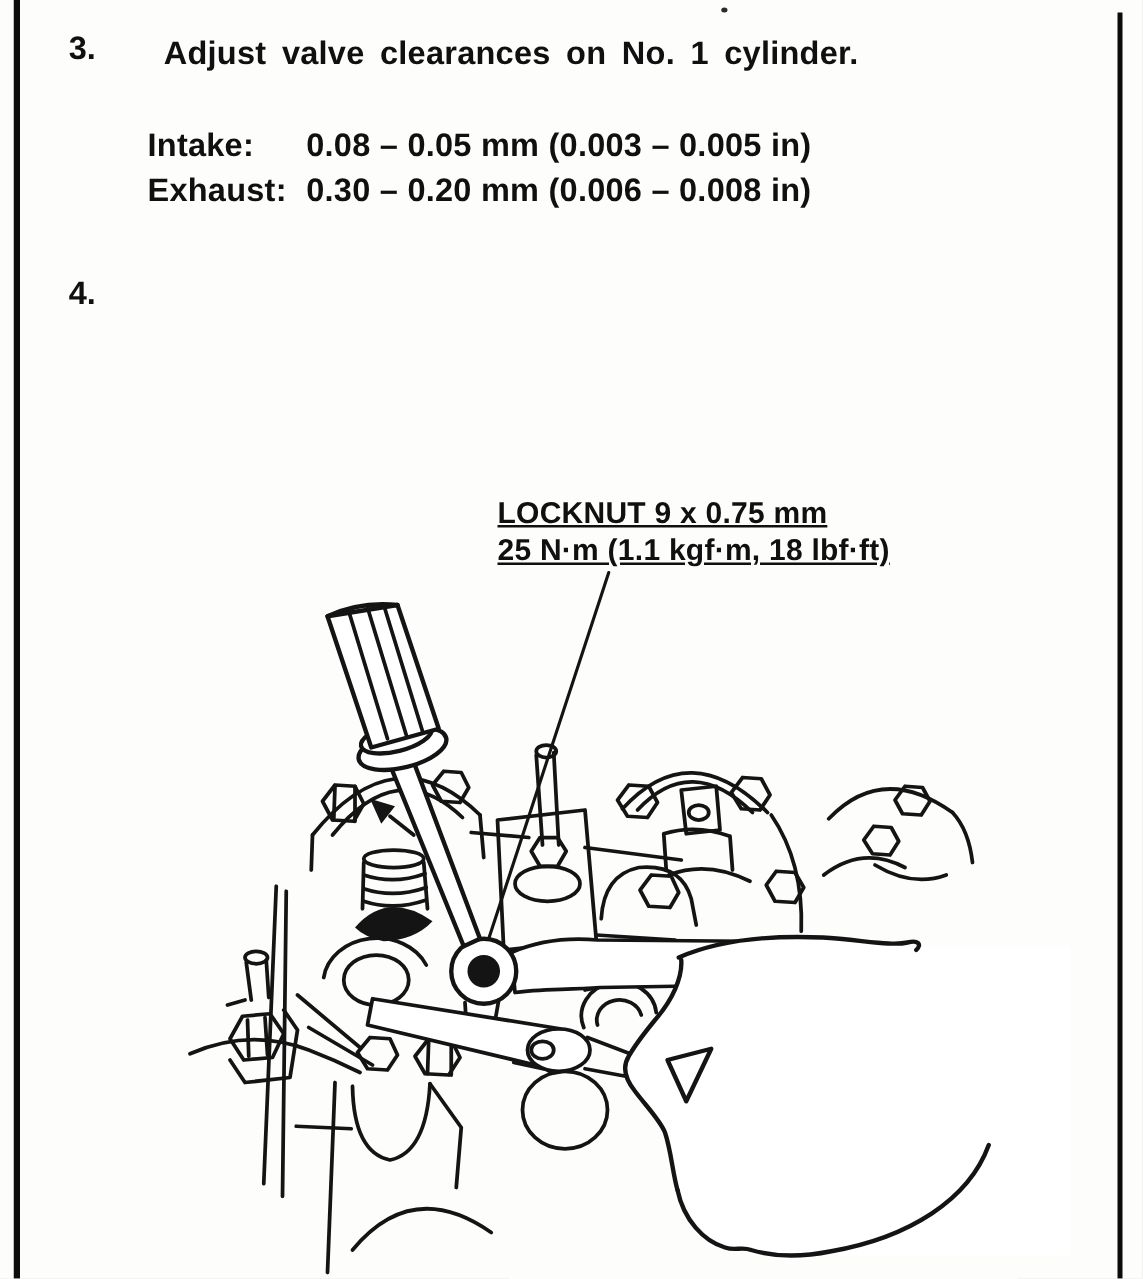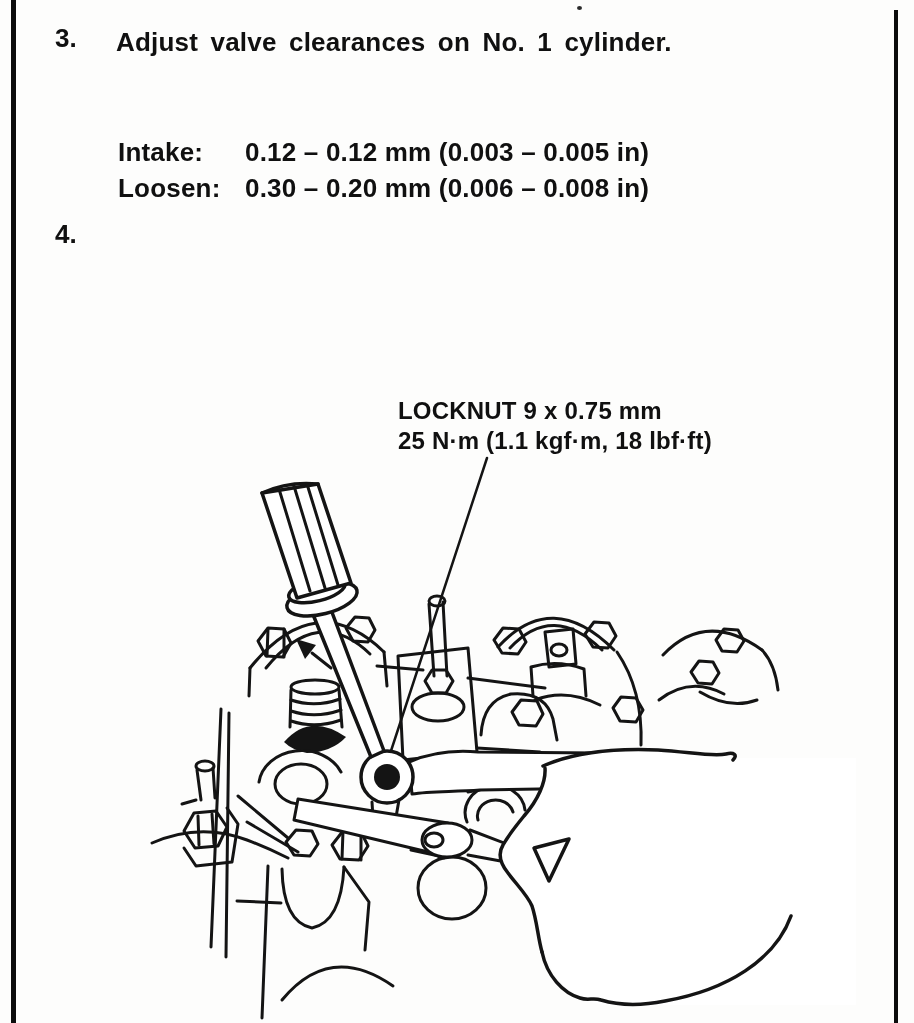--- a/index.html
+++ b/index.html
@@ -9,58 +9,59 @@
     font-family:"Liberation Sans", sans-serif; color:#101010;
   }
   .border-left  { position:absolute; left:11px; top:0; width:5px; height:1023px; background:#0c0c0c; }
   .border-right { position:absolute; left:894px; top:10px; width:4px; height:1013px; background:#0c0c0c; }
   .speck { position:absolute; left:577px; top:6px; width:5px; height:4px; background:#2a2a2a; border-radius:50%; }
 
   .step-num {
     position:absolute; left:55px; font-size:26px; font-weight:700;
   }
   .step-text {
-    position:absolute; left:116px; font-size:26px; font-weight:700;
+    position:absolute; left:131px; font-size:26px; font-weight:700;
     letter-spacing:0.2px; word-spacing:5px; white-space:pre-line; line-height:38px;
   }
   #step3-num, #step3-text { top:23px; }
   #step4-num, #step4-text { top:219px; }
   #step4-text { width:790px; word-spacing:6.5px; }
 
-  .specs { position:absolute; left:118px; top:101px; font-size:26px; font-weight:700;margin-top:36px; }
+  .specs { position:absolute; left:118px; top:101px; font-size:26px; font-weight:700; }
   .spec-row { display:flex; height:36px; letter-spacing:0.2px; }
   .spec-label { width:127px; }
 
   .callout {
     position:absolute; left:398px; top:396px;
     font-size:24px; font-weight:700; line-height:30px; letter-spacing:0.2px;
     white-space:nowrap;
+    text-decoration:underline;
   }
 
   .figure-svg { position:absolute; left:0; top:450px; width:914px; height:573px; }
 </style>
 </head>
 <body>
 
 <div class="page">
 
   <div class="border-left"></div>
   <div class="border-right"></div>
   <div class="speck"></div>
 
   <div class="step-num" id="step3-num">3.</div>
   <div class="step-text" id="step3-text">Adjust valve clearances on No. 1 cylinder.</div>
 
   <div class="specs">
     <div class="spec-row">
       <span class="spec-label">Intake:</span>
-      <span class="spec-value">0.12 – 0.12 mm (0.003 – 0.005 in)</span>
+      <span class="spec-value">0.08 – 0.05 mm (0.003 – 0.005 in)</span>
     </div>
     <div class="spec-row">
-      <span class="spec-label">Loosen:</span>
+      <span class="spec-label">Exhaust:</span>
       <span class="spec-value">0.30 – 0.20 mm (0.006 – 0.008 in)</span>
     </div>
   </div>
 
   <div class="step-num" id="step4-num">4.</div>
 
   <div class="callout">
     <div>LOCKNUT 9 x 0.75 mm</div>
     <div>25 N·m (1.1 kgf·m, 18 lbf·ft)</div>
   </div>

